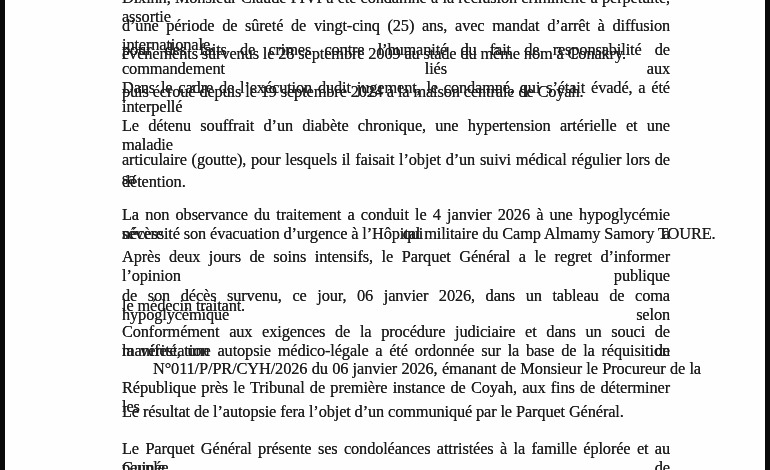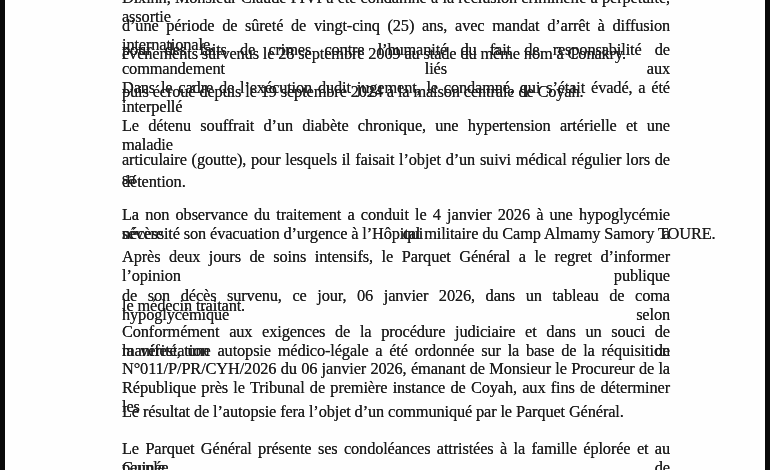--- a/index.html
+++ b/index.html
@@ -74,16 +74,16 @@
     <div class="line" style="top:458px" data-name="text-line">Guinée.</div>
   </div>
 
 </div>
 <div class="frame-right" data-name="right-border"></div>
 
 <style>
   
   [data-name="paragraph-autopsy-order"] .line:nth-child(1) { top: 322px !important; }
   [data-name="paragraph-autopsy-order"] .line:nth-child(2) { top: 341px !important; }
-  [data-name="paragraph-autopsy-order"] .line:nth-child(3) { top: 359px !important; }
+  [data-name="paragraph-autopsy-order"] .line:nth-child(3) { top: 359px !important; margin-left: 31px; }
   [data-name="paragraph-autopsy-order"] .line:nth-child(4) { top: 378px !important; }
   [data-name="paragraph-autopsy-order"] .line:nth-child(5) { top: 378px !important; display:none; }
 </style>
 
 </body></html>

